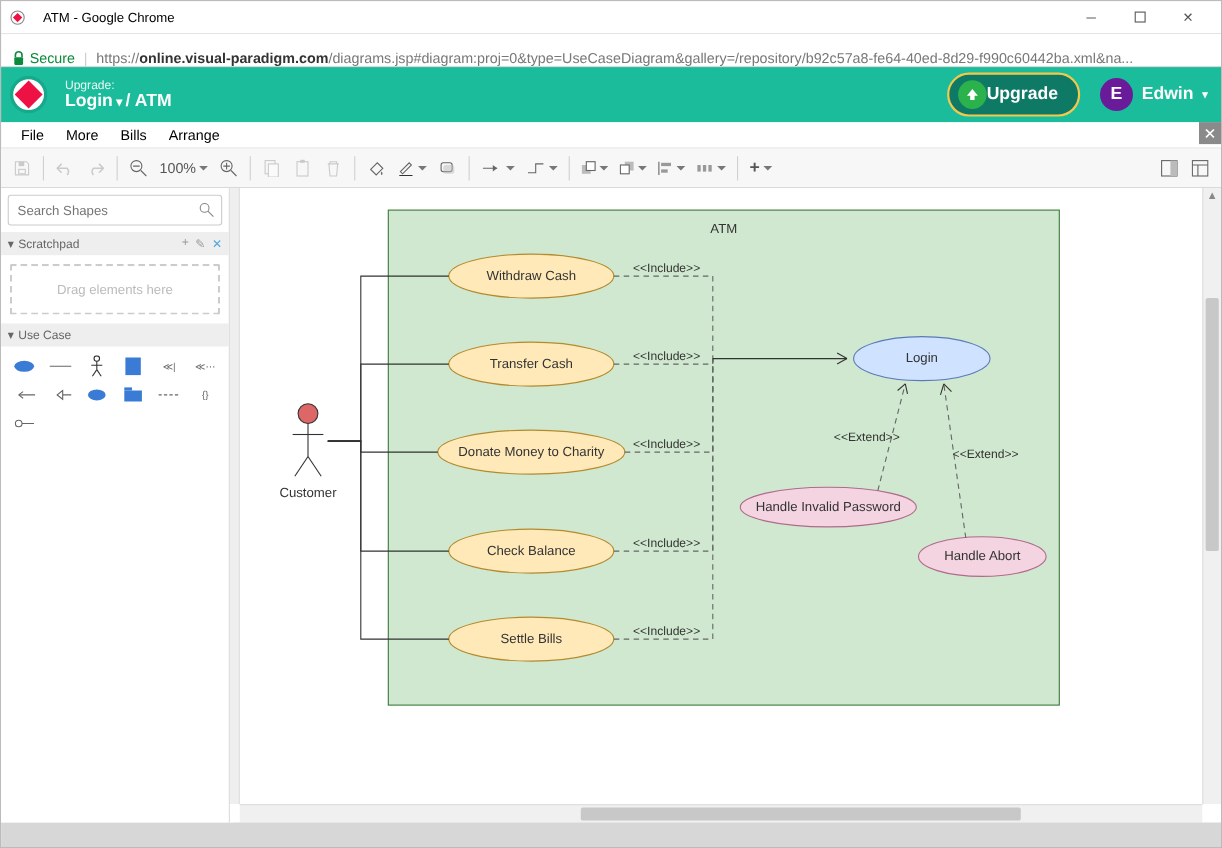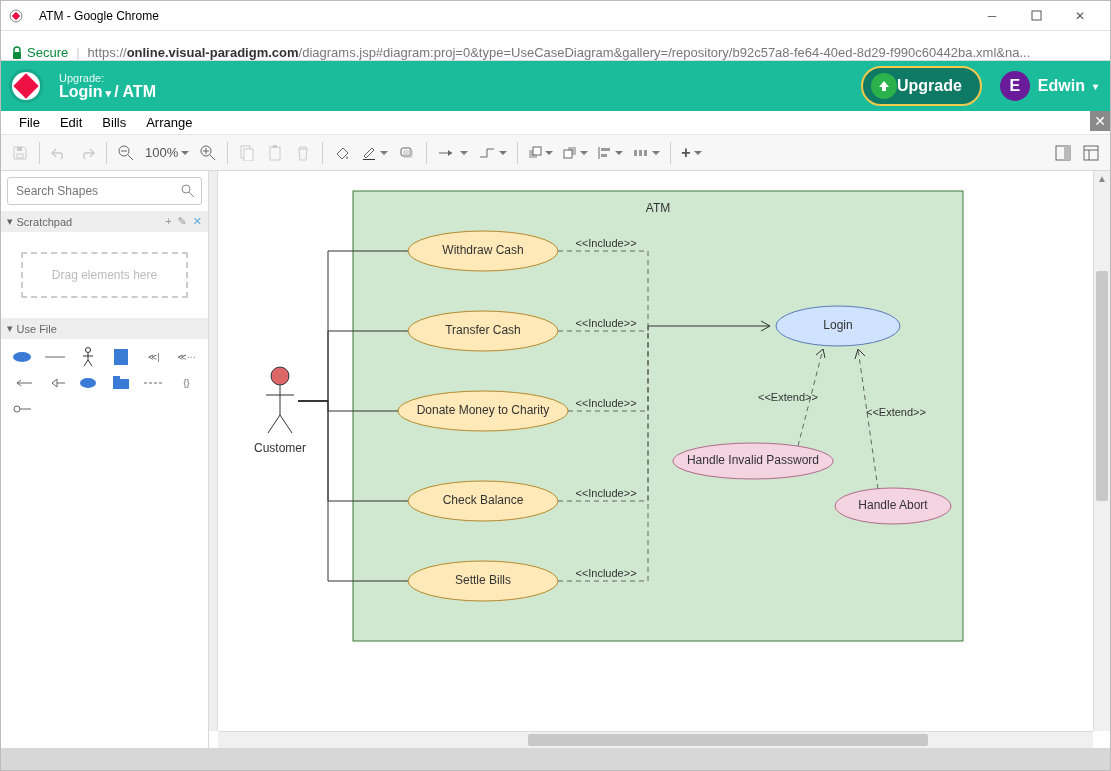--- a/index.html
+++ b/index.html
@@ -39,21 +39,21 @@
  .caret{border:4px solid transparent;border-top-color:#777;margin-top:4px}
  #tb .grow{flex:1}
  
  #body{position:absolute;top:170px;bottom:22px;left:0;right:0;display:flex}
  
  #side{width:208px;border-right:1px solid #d9d9d9;background:#fff;display:flex;flex-direction:column;font-size:12px;color:#555}
  #search{display:flex;align-items:center;border:1px solid #ccc;border-radius:3px;margin:6px;padding:2px 6px}
  #search input{border:0;outline:0;flex:1;font-size:12px;padding:4px 2px}
  .shead{background:#eee;padding:4px 6px;font-size:11px;color:#666;display:flex;align-items:center;gap:4px}
  .shead .r{margin-left:auto;display:flex;gap:6px;color:#999}
- .sbody{padding:20px}
+ .sbody{padding:8px}
  #drag{border:2px dashed #ccc;color:#bbb;text-align:center;padding:14px 6px;border-radius:2px}
  #pal{display:grid;grid-template-columns:repeat(6,1fr);gap:6px;padding:8px}
  .pitm{height:20px;display:flex;align-items:center;justify-content:center;color:#666;font-size:9px}
  
  #cvs{flex:1;position:relative;background:#fff;overflow:hidden}
  #cvs .gutterL{position:absolute;left:0;top:0;bottom:17px;width:9px;background:#efefef;border-right:1px solid #ddd}
  #cvs svg.dia{position:absolute;left:9px;top:0;right:17px;bottom:17px}
  .ell{fill:#ffe9b8;stroke:#b48a2e;stroke-width:1}
  .ellb{fill:#cfe2ff;stroke:#5b7bb8}
  .ellp{fill:#f3d4e0;stroke:#b06a8c}
@@ -131,21 +131,21 @@
   </div>
   <div id="user">
    <span class="av">E</span>
    <span>Edwin</span>
         <span style="font-size:10px">▾</span>
   </div>
  </div>
 
  <div id="menu">
   <span>File</span>
-  <span>Edit</span>
+  <span>More</span>
   <span>Bills</span>
   <span>Arrange</span>
   <div class="mclose">✕</div>
  </div>
 
  <div id="tb">
   <div class="tbtn dis">
         <svg width="16" height="16">
           <path d="M2 2h10l2 2v10H2z" fill="none" stroke="#888"></path>
           <rect x="5" y="9" width="6" height="4" fill="none" stroke="#888"></rect>
@@ -304,21 +304,21 @@
      <span>+</span>
      <span>✎</span>
      <span style="color:#5aa8e0">✕</span>
     </span>
    </div>
    <div class="sbody">
           <div id="drag">Drag elements here</div>
         </div>
    <div class="shead">
     <span>▾</span>
-    <span>Use File</span>
+    <span>Use Case</span>
    </div>
    <div id="pal">
     <div class="pitm">
             <svg width="20" height="12">
               <ellipse cx="10" cy="6" rx="9" ry="5" fill="#3a7bd5"></ellipse>
             </svg>
           </div>
     <div class="pitm">
             <svg width="20" height="4">
               <line x1="0" y1="2" x2="20" y2="2" stroke="#666"></line>

